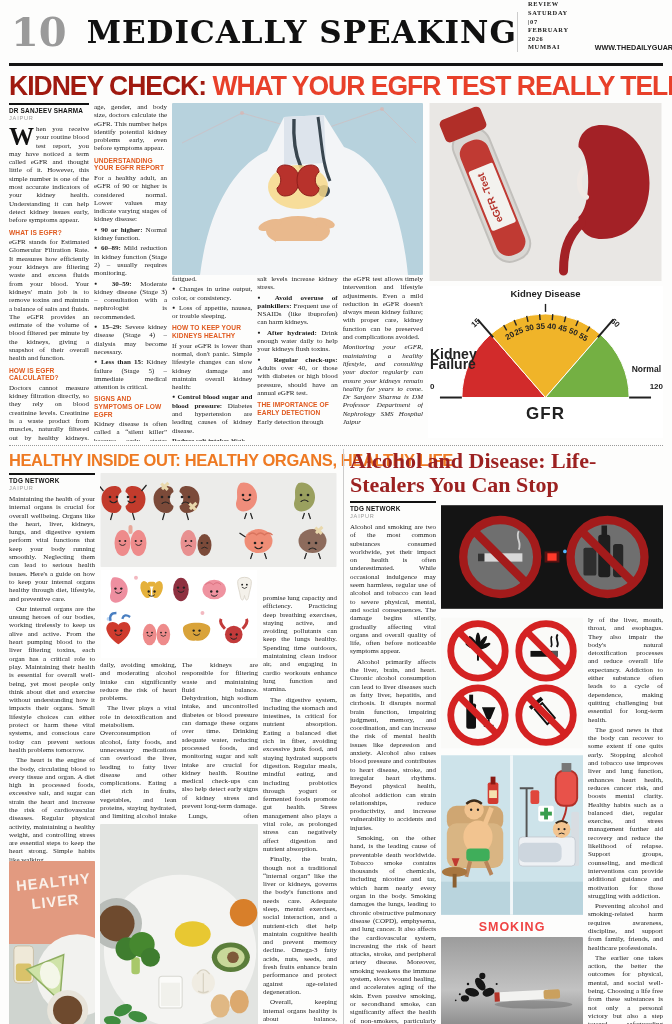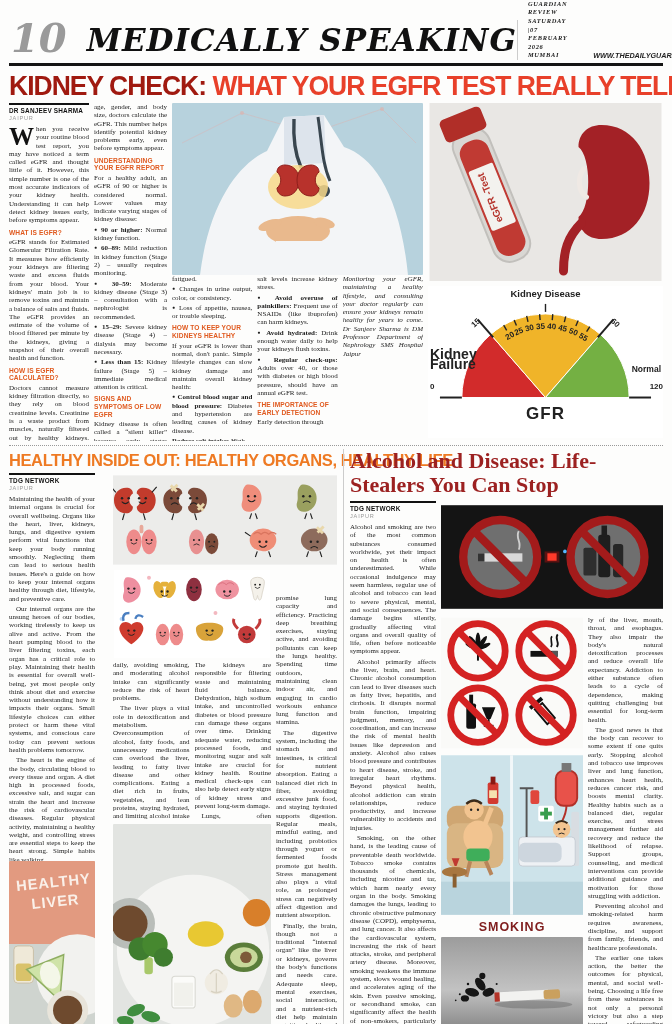--- a/index.html
+++ b/index.html
@@ -1,19 +1,19 @@
 <!DOCTYPE html>
 <html style="--accent-dark-red: #a01a10; --accent-red: #e8402a; --accent-orange: #ee7a23; --heading-orange: #e05a1f; --alcohol-red: #9c2121; --gauge-red: #d22b2b; --gauge-amber: #f0b429; --gauge-green: #74b043;"><head>
 <meta charset="utf-8">
 <style>
   html,body{margin:0;padding:0;background:#888;}
   .page{width:672px;height:1024px;background:#fdfdfc;margin:0 auto;overflow:hidden;position:relative;
         font-family:"Liberation Serif",serif;color:#1c1c1c;box-sizing:border-box;padding:4px 9px 0 9px;}
   
-  .hdr{display:flex;align-items:flex-end;height:56px;font-style:italic;}
+  .hdr{display:flex;align-items:center;height:56px;}
   .pgnum{font-family:"DejaVu Serif",serif;font-size:40px;font-weight:bold;color:#9a9a9a;line-height:44px;padding:0 10px 0 2px;}
   .hdr-div{width:1px;background:#bbb;align-self:stretch;margin:4px 10px 2px 0;}
   .section-title{font-family:"DejaVu Serif",serif;font-size:31px;font-weight:600;letter-spacing:1px;margin:0;line-height:40px;color:#111;white-space:nowrap;}
   .masthead{margin-left:auto;display:flex;align-items:flex-end;border-left:1px solid #ccc;padding-left:10px;height:40px;}
   .mast-lines{font-family:"Liberation Serif",serif;font-size:6.4px;font-weight:bold;letter-spacing:.7px;color:#222;line-height:8.6px;}
   .website{font-family:"Liberation Sans",sans-serif;font-size:7.2px;font-weight:bold;color:#222;margin-left:26px;white-space:nowrap;}
   .rule{height:3px;background:#141414;margin-top:3px;}
   
   .kid-hl{margin:5px 0 4px 0;font-family:"Liberation Sans",sans-serif;font-weight:bold;font-size:26.5px;letter-spacing:-1px;line-height:28px;white-space:nowrap;transform:scaleY(1.06);transform-origin:left top;}
   .hl-dark{color:var(--accent-dark-red);}
@@ -51,21 +51,21 @@
   .g-right{top:78px;right:2px;font-size:8.5px;}
   .g-min{top:96px;left:2px;font-size:8px;}
   .g-max{top:96px;right:0px;font-size:8px;}
   .g-axis{top:118px;left:0;right:0;text-align:center;font-size:17px;letter-spacing:1px;}
   
   .dotrule{border-top:1px dotted #999;margin:4px 0 3px 0;}
   .bottom{display:flex;gap:6px;height:576px;}
   .org{width:328px;flex:none;display:flex;flex-direction:column;}
   .vrule{width:1px;background:#ccc;flex:none;}
   .alc{flex:1;display:flex;flex-direction:column;}
-  .org-body{display:flex;gap:18px;flex:1;min-height:0;justify-content:space-between;}
+  .org-body{display:flex;gap:5px;flex:1;min-height:0;justify-content:space-between;}
   .org-c1{width:86px;flex:none;display:flex;flex-direction:column;}
   .org-c1-text{height:366px;overflow:hidden;}
   .liverphoto{flex:1;min-height:0;}
   .org-main{flex:1;display:flex;flex-direction:column;gap:3px;min-height:0;}
   .imgA{height:94px;flex:none;}
   .org-row{display:flex;gap:5px;flex:1;min-height:0;}
   .org-c23{width:158px;flex:none;display:flex;flex-direction:column;gap:3px;}
   .org-row2{display:flex;gap:5px;height:160px;overflow:hidden;}
   .org-row2 .col{flex:1;}
   .imgB{height:88px;flex:none;}
@@ -73,21 +73,21 @@
   .org-c4{flex:1;margin-top:24px;}
   .alc-body{display:flex;gap:5px;flex:1;min-height:0;}
   .alc-c1{width:86px;flex:none;}
   .alc-right{flex:1;display:flex;flex-direction:column;gap:3px;min-height:0;}
   .darkphoto{height:112px;flex:none;}
   .alc-row{display:flex;gap:5px;flex:1;min-height:0;}
   .alc-mid{width:142px;flex:none;display:flex;flex-direction:column;gap:3px;}
   .alc-c2{flex:1;}
   .signs{height:134px;flex:none;}
   .cartoon{height:164px;flex:none;}
-  .smk-cap{font-family:"Liberation Sans",sans-serif;font-weight:bold;font-size:12.5px;letter-spacing:1px;text-align:center;color:#7f1d1d;flex:none;}
+  .smk-cap{font-family:"Liberation Sans",sans-serif;font-weight:bold;font-size:12.5px;letter-spacing:1px;text-align:center;color:#ef4444;flex:none;}
   .cigphoto{flex:1;min-height:0;}
 </style>
 </head>
 <body>
 
 <div class="page">
 
   <header class="hdr">
     <div class="pgnum">10</div>
     <div class="hdr-div"></div>
@@ -160,26 +160,27 @@
               <p class="bullet"><span class="dot">● </span>Changes in urine output, color, or consistency.</p>
               <p class="bullet"><span class="dot">● </span>Loss of appetite, nausea, or trouble sleeping.</p>
               <div class="sec-head">HOW TO KEEP YOUR KIDNEYS HEALTHY</div>
               <p class="para ni">If your eGFR is lower than normal, don't panic. Simple lifestyle changes can slow kidney damage and maintain overall kidney health:</p>
               <p class="bullet"><span class="dot">● </span><strong>Control blood sugar and blood pressure: </strong>Diabetes and hypertension are leading causes of kidney disease.</p>
               <p class="bullet"><strong>Reduce salt intake: </strong>High</p>
             </div>
           <div class="col">
               <p class="para ni">salt levels increase kidney stress.</p>
               <p class="bullet"><span class="dot">● </span><strong>Avoid overuse of painkillers: </strong>Frequent use of NSAIDs (like ibuprofen) can harm kidneys.</p>
-              <p class="bullet"><span class="dot">● </span><strong>Avoid hydrated: </strong>Drink enough water daily to help your kidneys flush toxins.</p>
+              <p class="bullet"><span class="dot">● </span><strong>After hydrated: </strong>Drink enough water daily to help your kidneys flush toxins.</p>
               <p class="bullet"><span class="dot">● </span><strong>Regular check-ups: </strong>Adults over 40, or those with diabetes or high blood pressure, should have an annual eGFR test.</p>
               <div class="sec-head">THE IMPORTANCE OF EARLY DETECTION</div>
               <p class="para ni">Early detection through</p>
             </div>
           <div class="col">
+              <p class="para ni">the eGFR test allows timely intervention and lifestyle adjustments. Even a mild reduction in eGFR doesn't always mean kidney failure; with proper care, kidney function can be preserved and complications avoided.</p>
               <p class="para ni italic">Monitoring your eGFR, maintaining a healthy lifestyle, and consulting your doctor regularly can ensure your kidneys remain healthy for years to come. Dr Sanjeev Sharma is DM Professor Department of Nephrology SMS Hospital Jaipur</p>
             </div>
         </div>
       </div>
       <div class="kid-panel">
         <div class="imgbox tube">
           <svg viewBox="0 0 232 178">
             <rect width="232" height="178" fill="#e9e7e4"></rect>
             <g transform="translate(62,92) rotate(-22)">
               <rect x="-19" y="-70" width="38" height="140" rx="17" fill="#d9d7d3" stroke="#c2c0bc" stroke-width="2"></rect>

